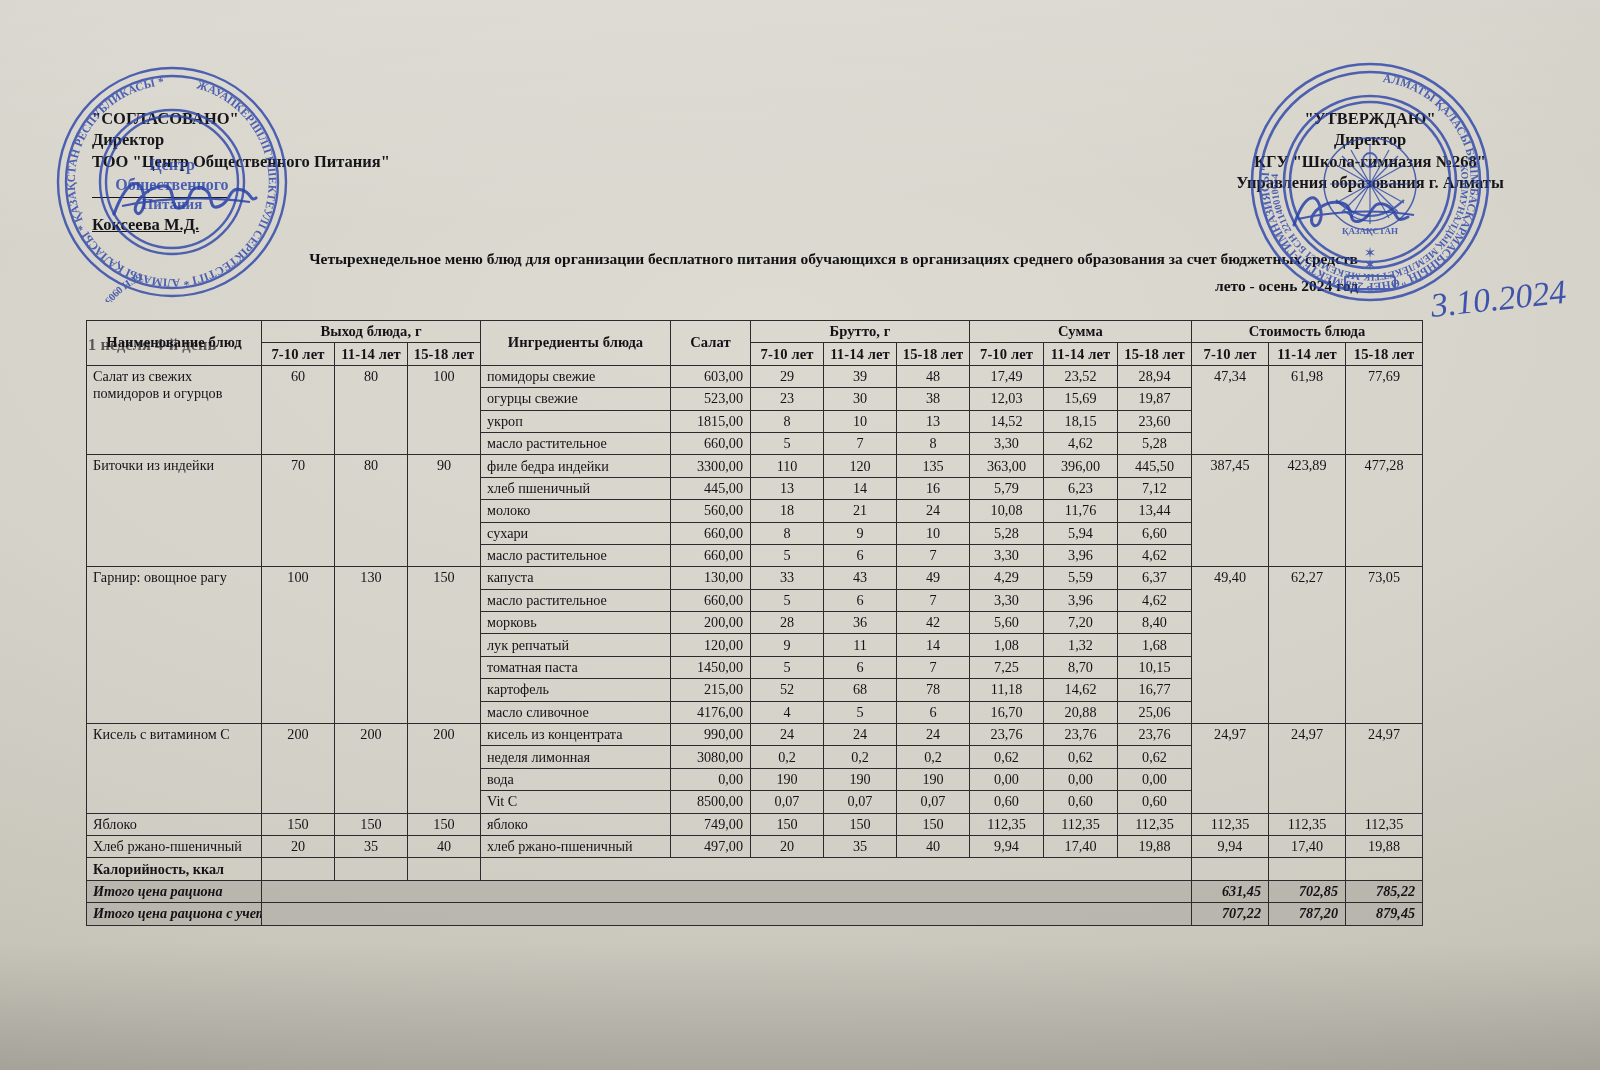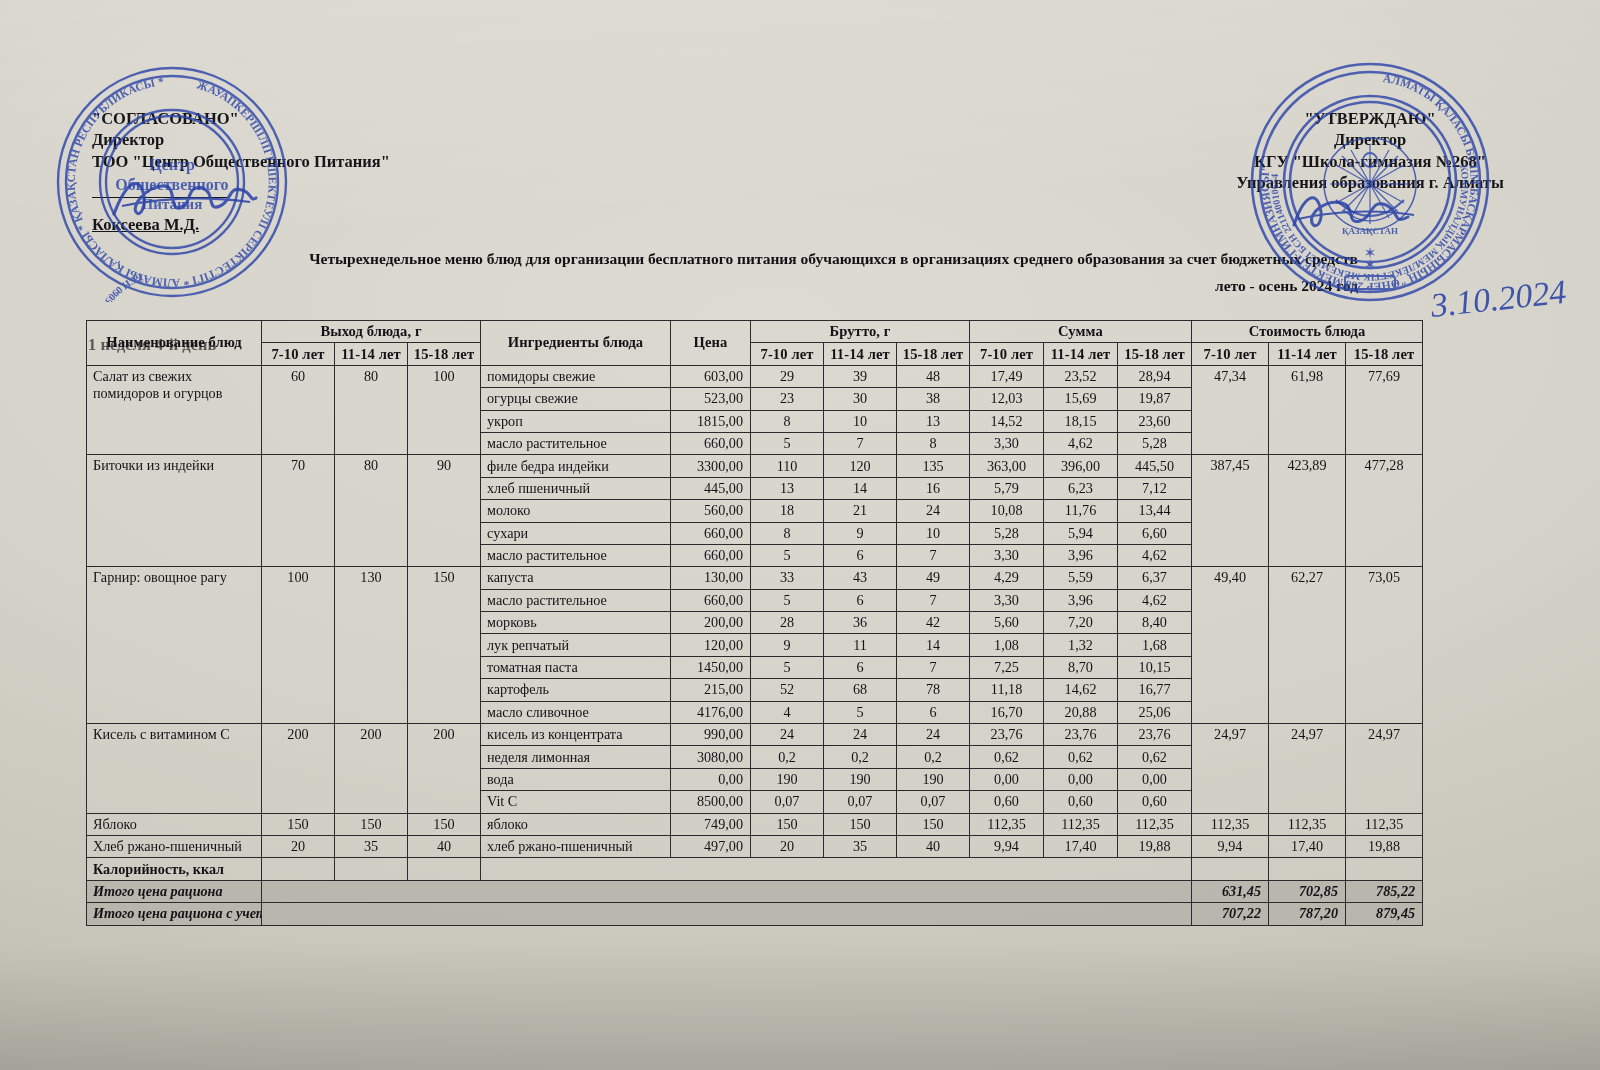--- a/index.html
+++ b/index.html
@@ -120,21 +120,21 @@
           <col class="c-sum">
         <col class="c-cost">
           <col class="c-cost">
           <col class="c-cost">
       </colgroup>
       <thead>
         <tr>
           <th rowspan="2">Наименование блюд</th>
           <th colspan="3">Выход блюда, г</th>
           <th rowspan="2">Ингредиенты блюда</th>
-          <th rowspan="2">Цена</th>
+          <th rowspan="2">Салат</th>
           <th colspan="3">Брутто, г</th>
           <th colspan="3">Сумма</th>
           <th colspan="3">Стоимость блюда</th>
         </tr>
         <tr>
           <th>7-10 лет</th>
           <th>11-14 лет</th>
           <th>15-18 лет</th>
           <th>7-10 лет</th>
           <th>11-14 лет</th>

